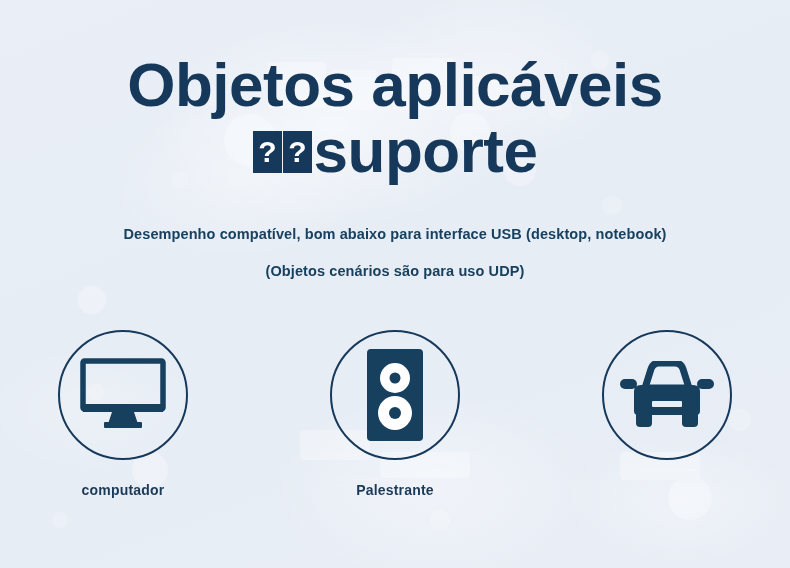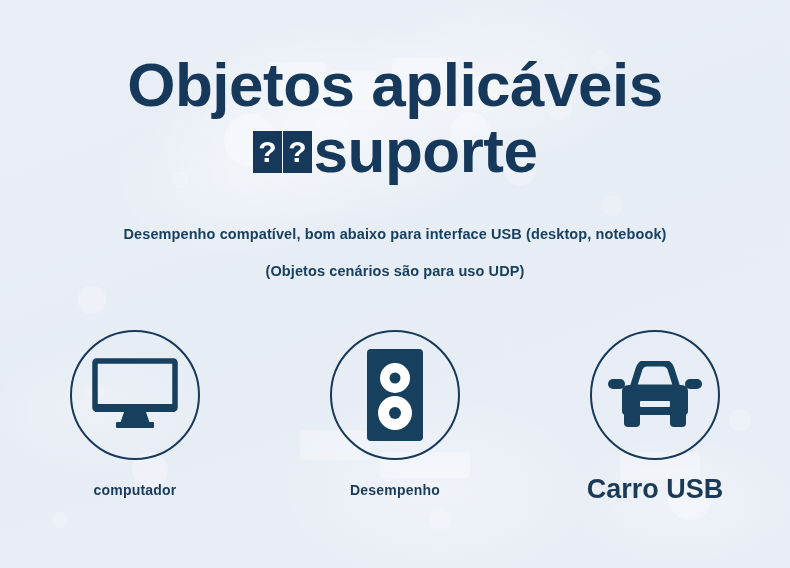--- a/index.html
+++ b/index.html
@@ -99,21 +99,21 @@
     margin-top: 20px;
   }
 
   .items {
     position: absolute;
     top: 330px;
     left: 0;
     right: 0;
     display: flex;
     justify-content: space-between;
-    padding: 0 50px;
+    padding: 0 38px;
     box-sizing: border-box;
   }
   .item {
     width: 200px;
     display: flex;
     flex-direction: column;
     align-items: center;
   }
   .item-1 { margin-left: -15px; }
   .item-3 { margin-right: -15px; }
@@ -216,37 +216,36 @@
     <div class="item item-2">
       <div class="circle">
         <svg width="56" height="92" viewBox="0 0 56 92" aria-hidden="true">
           <rect x="0" y="0" width="56" height="92" rx="4" fill="#17405f"></rect>
           <circle cx="28" cy="29" r="15" fill="#ffffff"></circle>
           <circle cx="28" cy="29" r="5.5" fill="#17405f"></circle>
           <circle cx="28" cy="64" r="17" fill="#ffffff"></circle>
           <circle cx="28" cy="64" r="6" fill="#17405f"></circle>
         </svg>
       </div>
-      <div class="item-label">Desempenho</div>
+      <div class="item-label">Palestrante</div>
     </div>
 
     <div class="item item-3">
       <div class="circle">
         <svg width="94" height="68" viewBox="0 0 94 68" aria-hidden="true">
 
           <rect x="0" y="18" width="17" height="10" rx="5" fill="#17405f"></rect>
           <rect x="77" y="18" width="17" height="10" rx="5" fill="#17405f"></rect>
 
           <path d="M25 27 L31 8 Q33 2 39 2 L55 2 Q61 2 63 8 L69 27 Z" fill="none" stroke="#17405f" stroke-width="7" stroke-linejoin="round"></path>
 
           <path d="M14 30 Q14 24 21 24 L73 24 Q80 24 80 30 L80 50 Q80 54 76 54 L18 54 Q14 54 14 50 Z" fill="#17405f"></path>
 
           <rect x="32" y="40" width="30" height="6" rx="1" fill="#e8eef6"></rect>
 
           <rect x="16" y="50" width="16" height="16" rx="4" fill="#17405f"></rect>
           <rect x="62" y="50" width="16" height="16" rx="4" fill="#17405f"></rect>
         </svg>
       </div>
-      <div class="item-label large">Carro USB</div>
     </div>
 
   </div>
 </div>
 
 </body></html>

